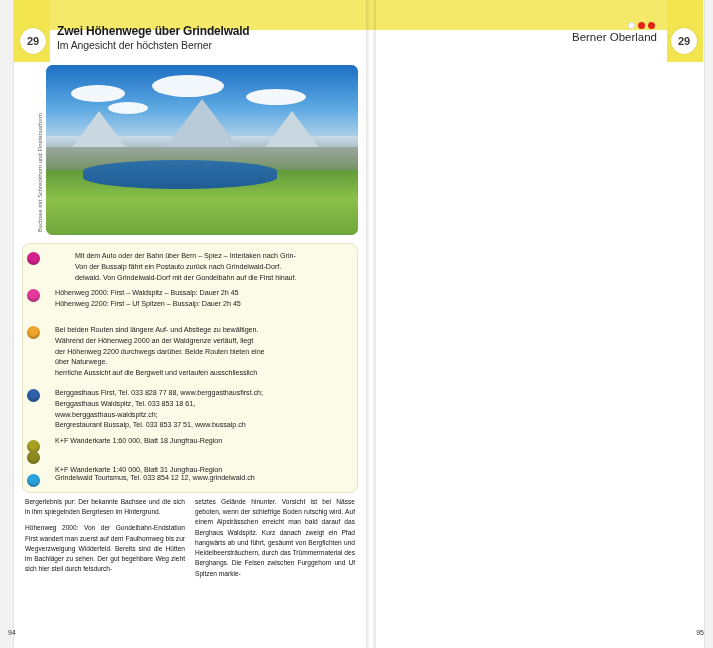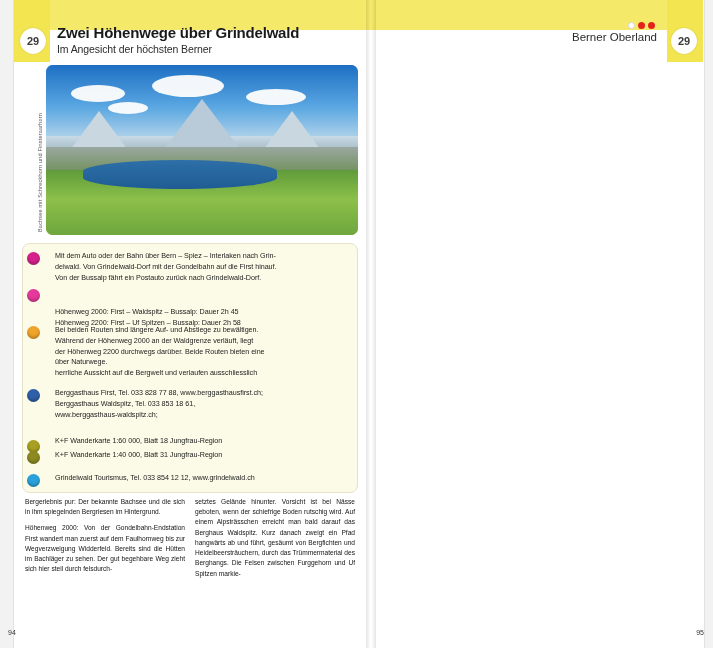--- a/index.html
+++ b/index.html
@@ -38,21 +38,21 @@
     display:flex; align-items:center; justify-content:center;
     font-size:11px; font-weight:bold; color:#3a3a3a;
     box-shadow:0 0 0 1px #e8dc52;
   }
   .chap-badge.left  { left:20px; top:28px; }
   .chap-badge.right { right:16px; top:28px; background:#fff; }
 
   
   .title-wrap { position:absolute; left:57px; top:25px; width:300px; }
   .title-main {
-    font-size:15px; font-weight:bold; color:#1a1a1a;
+    font-size:12px; font-weight:bold; color:#1a1a1a;
     letter-spacing:-0.2px; line-height:1.1;
   }
   .title-sub {
     font-size:10.5px; color:#2b2b2b; margin-top:1px; letter-spacing:-0.1px;
   }
 
   
   .running-head {
     position:absolute; right:56px; top:31px;
     font-size:11.5px; color:#2b2b2b; text-align:right;margin-left:24px;
@@ -167,55 +167,56 @@
       <div class="mountain" style="left:68%;"></div>
       <div class="ph-ridge"></div>
       <div class="ph-grass"></div>
       <div class="ph-lake"></div>
     </div>
     <div class="photo-credit">Bachsee mit Schreckhorn und Finsteraarhorn</div>
 
     <div class="infobox">
 
       <div class="info-icon" style="top: 8px; background: rgb(214, 33, 140);"></div>
-      <div class="info-text" style="top:7px;">
+      <div class="info-text" style="top:7px;margin-left:20px;">
         <div>Mit dem Auto oder der Bahn über Bern – Spiez – Interlaken nach Grin-</div>
+        <div>Von der Bussalp fährt ein Postauto zurück nach Grindelwald-Dorf.</div>
         <div>delwald. Von Grindelwald-Dorf mit der Gondelbahn auf die First hinauf.</div>
-        <div>Von der Bussalp fährt ein Postauto zurück nach Grindelwald-Dorf.</div>
       </div>
 
       <div class="info-icon" style="top: 45px; background: rgb(230, 57, 155);"></div>
-      <div class="info-text" style="top:44px;margin-top:19px;">
+      <div class="info-text" style="top:44px;">
         <div>Höhenweg 2000: First – Waldspitz – Bussalp: Dauer 2h 45</div>
-        <div>Höhenweg 2200: First – Uf Spitzen – Bussalp: Dauer 2h 58</div>
+        <div>Höhenweg 2200: First – Uf Spitzen – Bussalp: Dauer 2h 45</div>
       </div>
 
       <div class="info-icon" style="top: 82px; background: rgb(240, 165, 42);"></div>
       <div class="info-text" style="top:81px;">
         <div>Bei beiden Routen sind längere Auf- und Abstiege zu bewältigen.</div>
         <div>Während der Höhenweg 2000 an der Waldgrenze verläuft, liegt</div>
         <div>der Höhenweg 2200 durchwegs darüber. Beide Routen bieten eine</div>
         <div>über Naturwege.</div>
         <div>herrliche Aussicht auf die Bergwelt und verlaufen ausschliesslich</div>
       </div>
 
       <div class="info-icon" style="top: 145px; background: rgb(47, 95, 168);"></div>
       <div class="info-text" style="top:144px;">
         <div>Berggasthaus First, Tel. 033 828 77 88, www.berggasthausfirst.ch;</div>
         <div>Berggasthaus Waldspitz, Tel. 033 853 18 61,</div>
         <div>www.berggasthaus-waldspitz.ch;</div>
+        <div>Bergrestaurant Bussalp, Tel. 033 853 37 51, www.bussalp.ch</div>
       </div>
 
       <div class="info-icon" style="top: 196px; background: rgb(168, 160, 34);"></div>
       <div class="info-text" style="top:192px;">
         <div>K+F Wanderkarte 1:60 000, Blatt 18 Jungfrau-Region</div>
       </div>
 
       <div class="info-icon" style="top: 207px; background: rgb(141, 138, 34);"></div>
-      <div class="info-text" style="top:206px;">
+      <div class="info-text" style="top:221px;">
         <div>K+F Wanderkarte 1:40 000, Blatt 31 Jungfrau-Region</div>
       </div>
 
       <div class="info-icon" style="top: 230px; background: rgb(42, 163, 220);"></div>
       <div class="info-text" style="top:229px;">
         <div>Grindelwald Tourismus, Tel. 033 854 12 12, www.grindelwald.ch</div>
       </div>
     </div>
 
     <div class="lcols">

